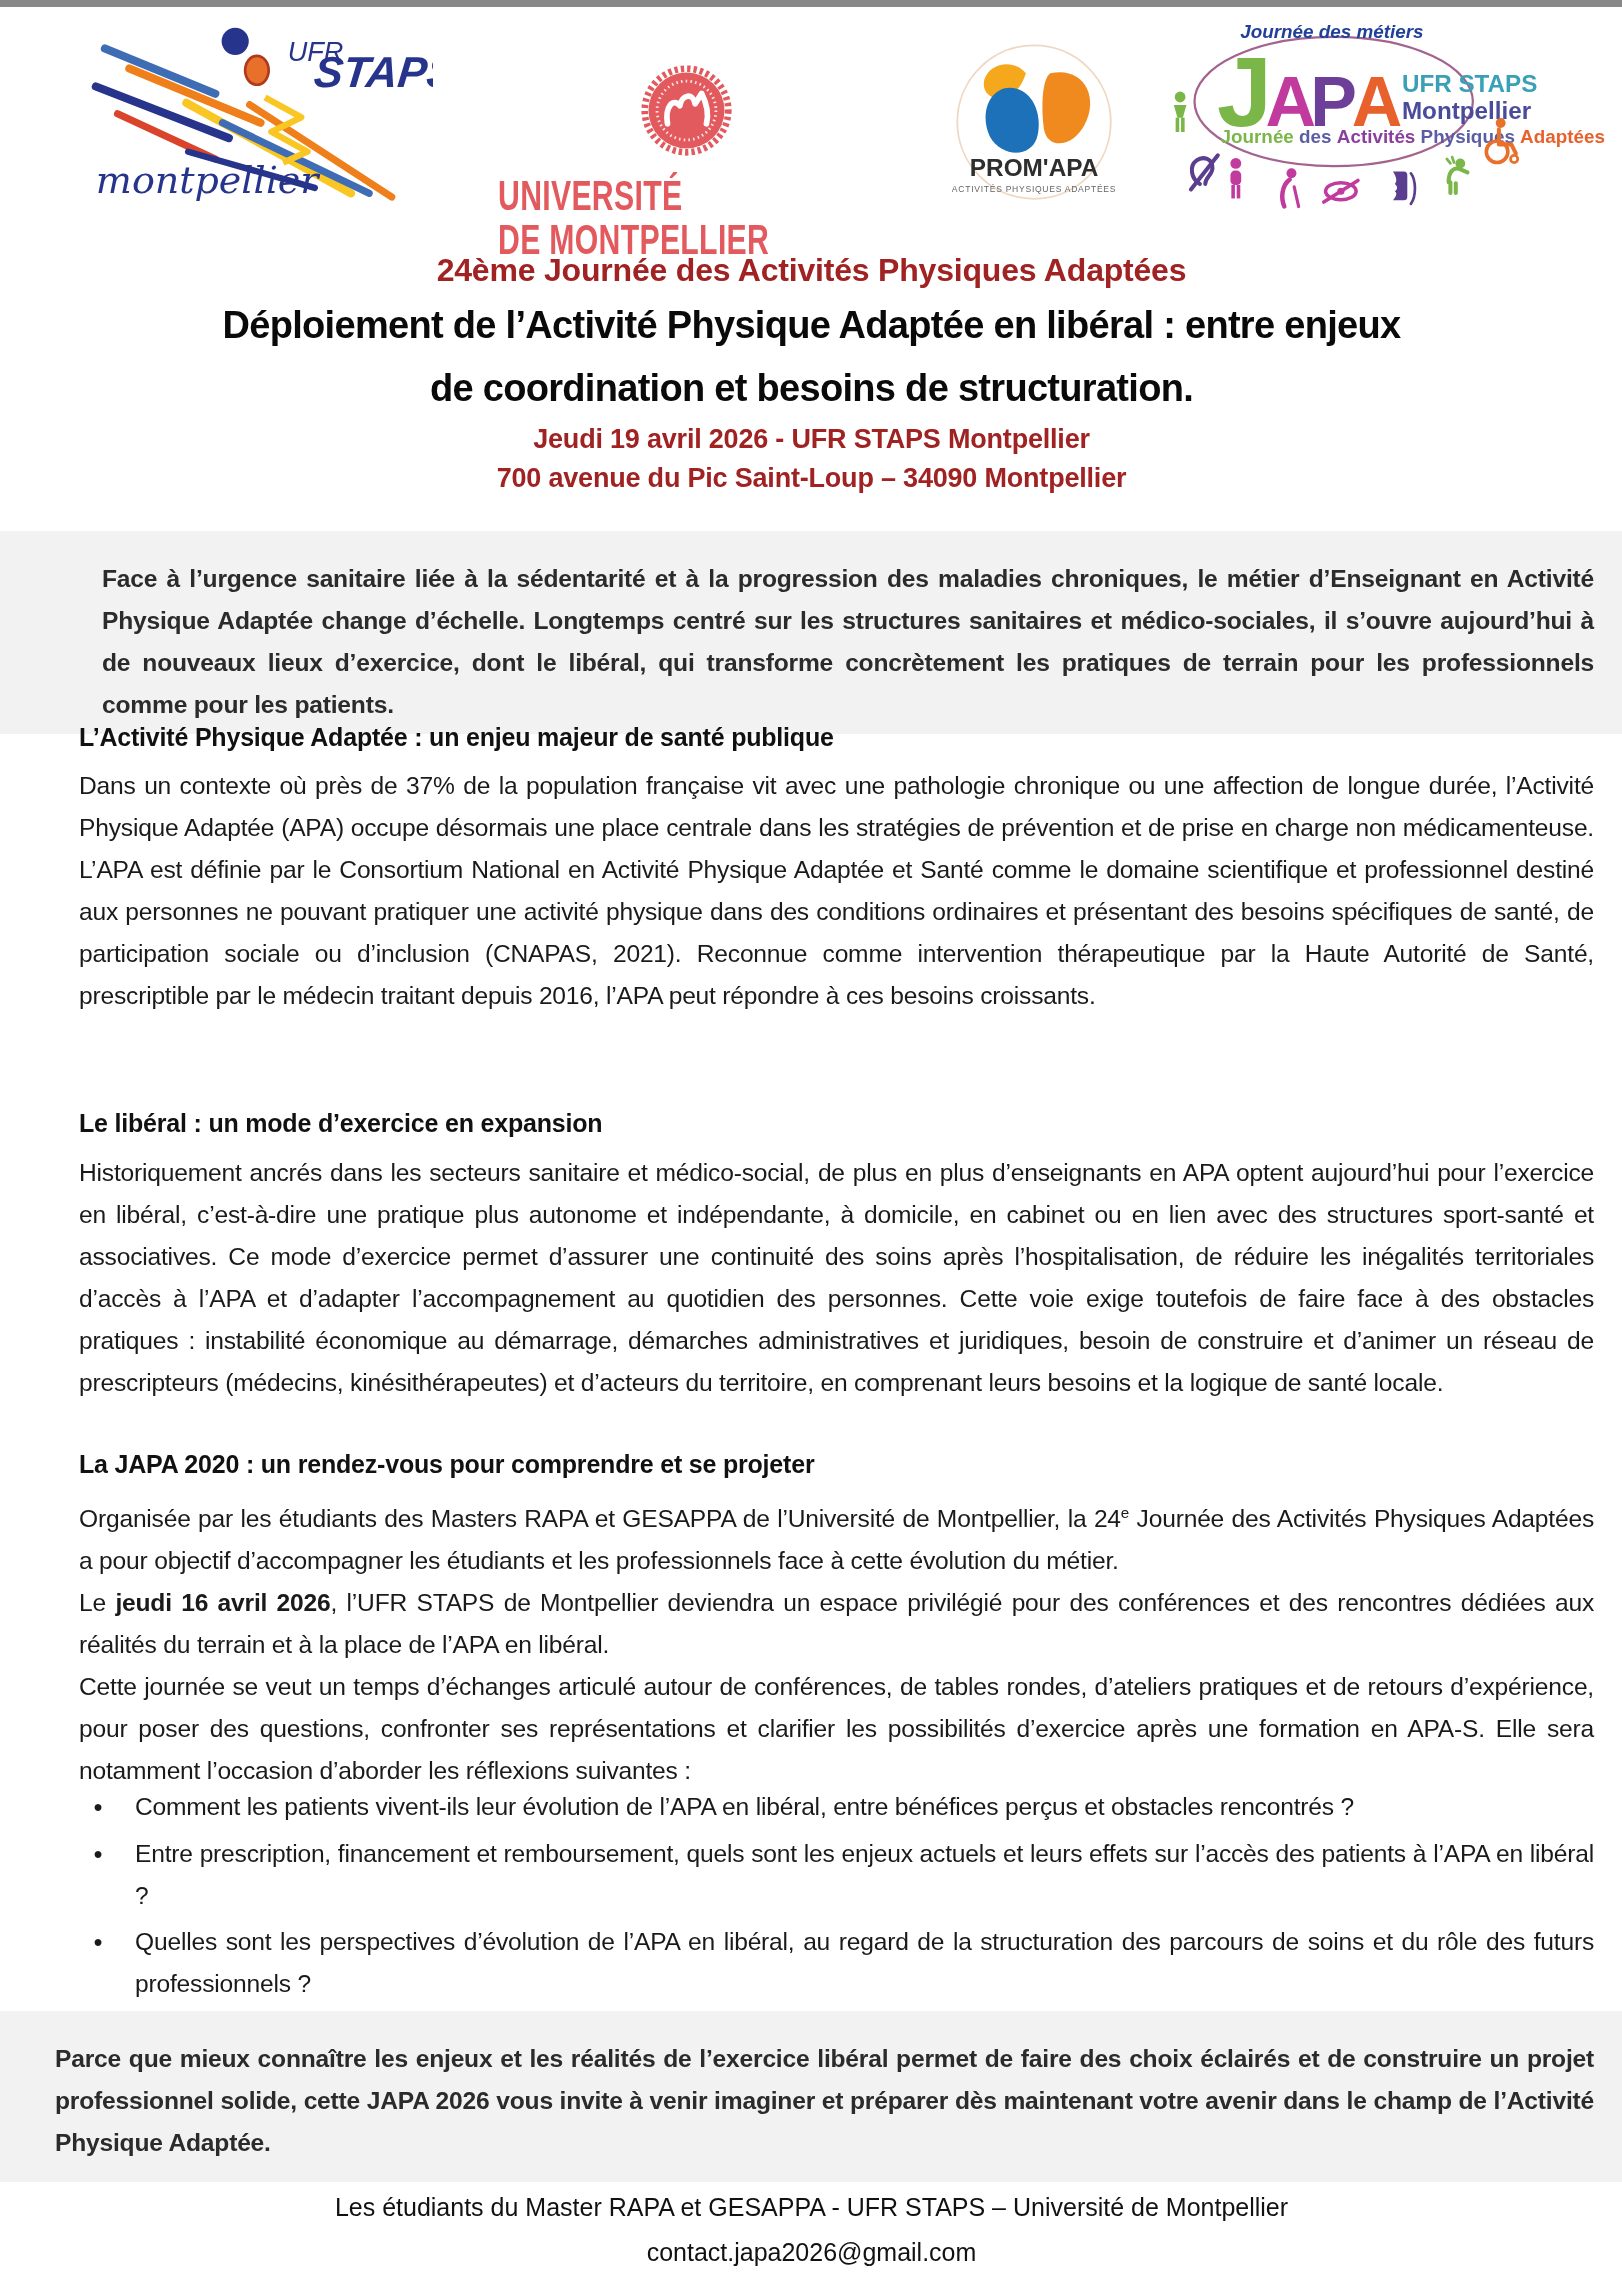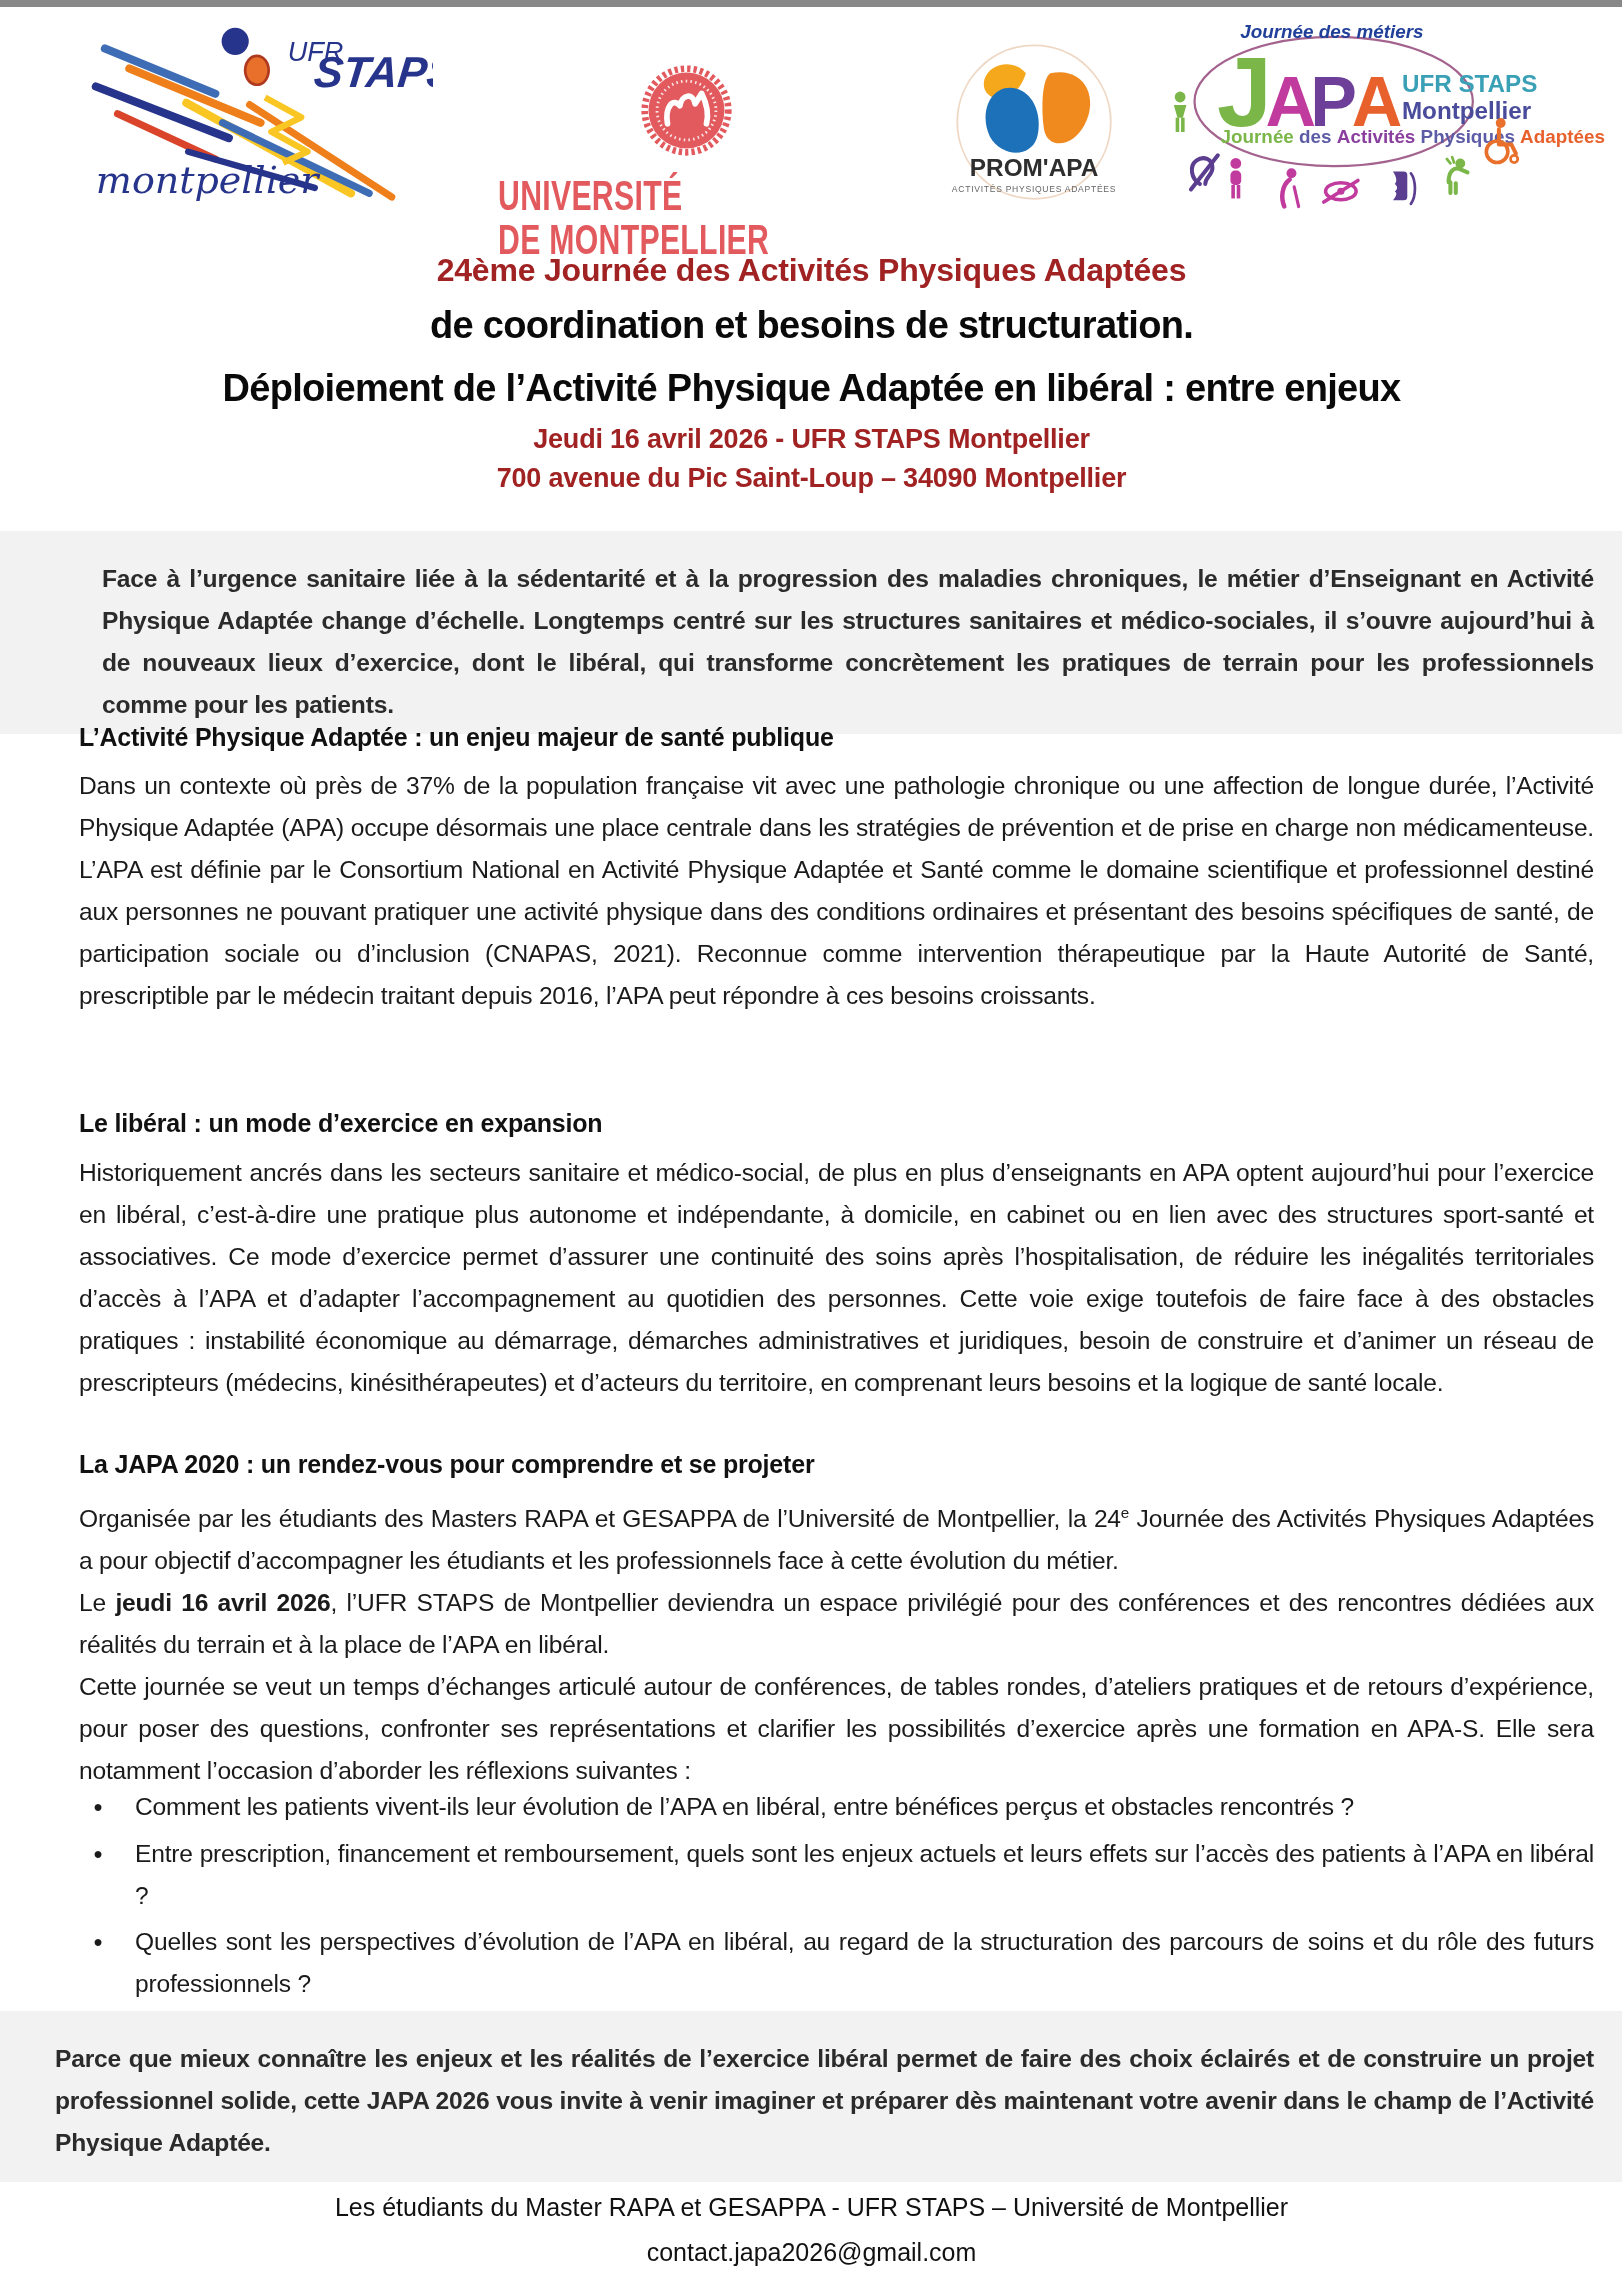--- a/index.html
+++ b/index.html
@@ -164,25 +164,25 @@
         <circle cx="6" cy="16" r="12" fill="none" stroke="#E8702A" stroke-width="4"></circle>
         <circle cx="10" cy="-16" r="5.5" fill="#E8702A"></circle>
         <path d="M8,-9 L8,8 L22,8 L27,18" fill="none" stroke="#E8702A" stroke-width="4.5" stroke-linecap="round" stroke-linejoin="round"></path>
         <circle cx="25" cy="24" r="4" fill="none" stroke="#E8702A" stroke-width="3"></circle>
       </g>
     </svg>
   </div>
 
   <div class="kicker">24ème Journée des Activités Physiques Adaptées</div>
   <div class="main-title">
+    <div>Déploiement de l’Activité Physique Adaptée en libéral : entre enjeux</div>
     <div>de coordination et besoins de structuration.</div>
-    <div>Déploiement de l’Activité Physique Adaptée en libéral : entre enjeux</div>
   </div>
   <div class="date-block">
-    <div>Jeudi 16 avril 2026 - UFR STAPS Montpellier</div>
+    <div>Jeudi 19 avril 2026 - UFR STAPS Montpellier</div>
     <div>700 avenue du Pic Saint-Loup – 34090 Montpellier</div>
   </div>
 
   <div class="gbox intro-box">
     <p class="gtxt">Face à l’urgence sanitaire liée à la sédentarité et à la progression des maladies chroniques, le métier d’Enseignant en Activité Physique Adaptée change d’échelle. Longtemps centré sur les structures sanitaires et médico-sociales, il s’ouvre aujourd’hui à de nouveaux lieux d’exercice, dont le libéral, qui transforme concrètement les pratiques de terrain pour les professionnels comme pour les patients.</p>
   </div>
 
   <div class="bodyblk s-head h1">L’Activité Physique Adaptée : un enjeu majeur de santé publique</div>
   <div class="bodyblk s-para p1">Dans un contexte où près de 37% de la population française vit avec une pathologie chronique ou une affection de longue durée, l’Activité Physique Adaptée (APA) occupe désormais une place centrale dans les stratégies de prévention et de prise en charge non médicamenteuse. L’APA est définie par le Consortium National en Activité Physique Adaptée et Santé comme le domaine scientifique et professionnel destiné aux personnes ne pouvant pratiquer une activité physique dans des conditions ordinaires et présentant des besoins spécifiques de santé, de participation sociale ou d’inclusion (CNAPAS, 2021). Reconnue comme intervention thérapeutique par la Haute Autorité de Santé, prescriptible par le médecin traitant depuis 2016, l’APA peut répondre à ces besoins croissants.</div>
 

